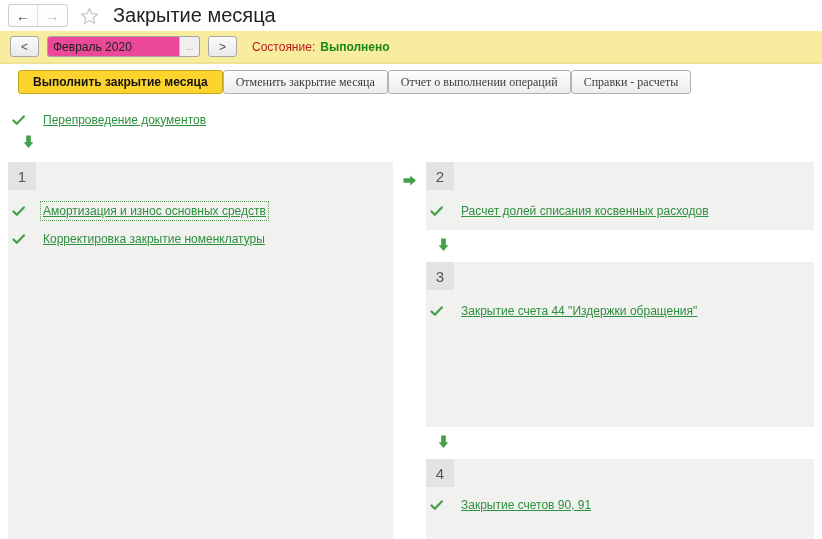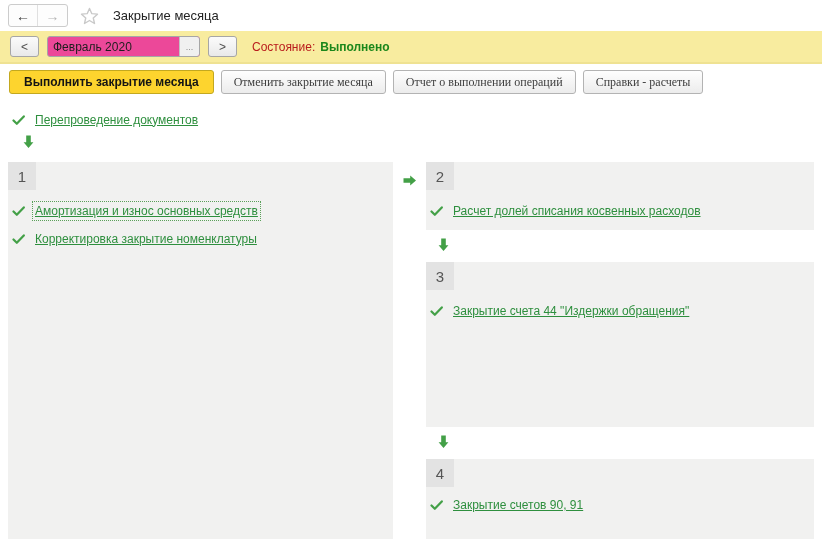--- a/index.html
+++ b/index.html
@@ -33,21 +33,21 @@
     align-items: center;
     justify-content: center;
     font-size: 14px;
     cursor: pointer;
   }
   .nav-btn.back { color: #3c3c3c; border-right: 1px solid #e0e0e0; }
   .nav-btn.fwd  { color: #b5b5b5; }
   .star { margin-left: 11px; display: flex; align-items: center; }
   .page-title {
     margin-left: 13px;
-    font-size: 13px;
+    font-size: 20px;
     color: #232323;
   }
 
   
   .period-bar {
     height: 33px;
     background: #f8ec9f;
     border-bottom: 2px solid #efe292;
     display: flex;
     align-items: center;
@@ -100,22 +100,21 @@
     cursor: pointer;
   }
   .next { margin-left: 8px; }
   .status-label { margin-left: 15px; color: #b91c1c; }
   .status-value { margin-left: 5px; font-weight: bold; color: #1b871b; }
 
   
   .toolbar {
     display: flex;
     align-items: center;
-    gap: 7px;
-    padding: 6px 8px 6px 9px;
+    padding: 6px 8px 6px 18px;
     background: #ffffff;
   }
   .btn {
     border-radius: 3px;
     font-size: 12px;
     font-family: "Liberation Sans", sans-serif;
     padding: 4px 12px;
     height: 24px;
     line-height: 14px;
     cursor: pointer;
@@ -144,21 +143,21 @@
     cursor: pointer;
     white-space: nowrap;
   }
   .op-link.focused {
     outline: 1px dotted #5aa05a;
     outline-offset: 2px;
   }
   .row-check {
     display: flex;
     align-items: center;
-    gap: 10px;
+    gap: 18px;
   }
   .reposting-row { margin: 7px 0 0 4px; height: 15px; }
   .main-arrow { margin: 8px 0 6px 15px; height: 17px; }
 
   .columns { display: flex; margin-top: 4px; }
   .col-left { width: 385px; }
   .connector {
     width: 33px;
     display: flex;
     justify-content: center;

